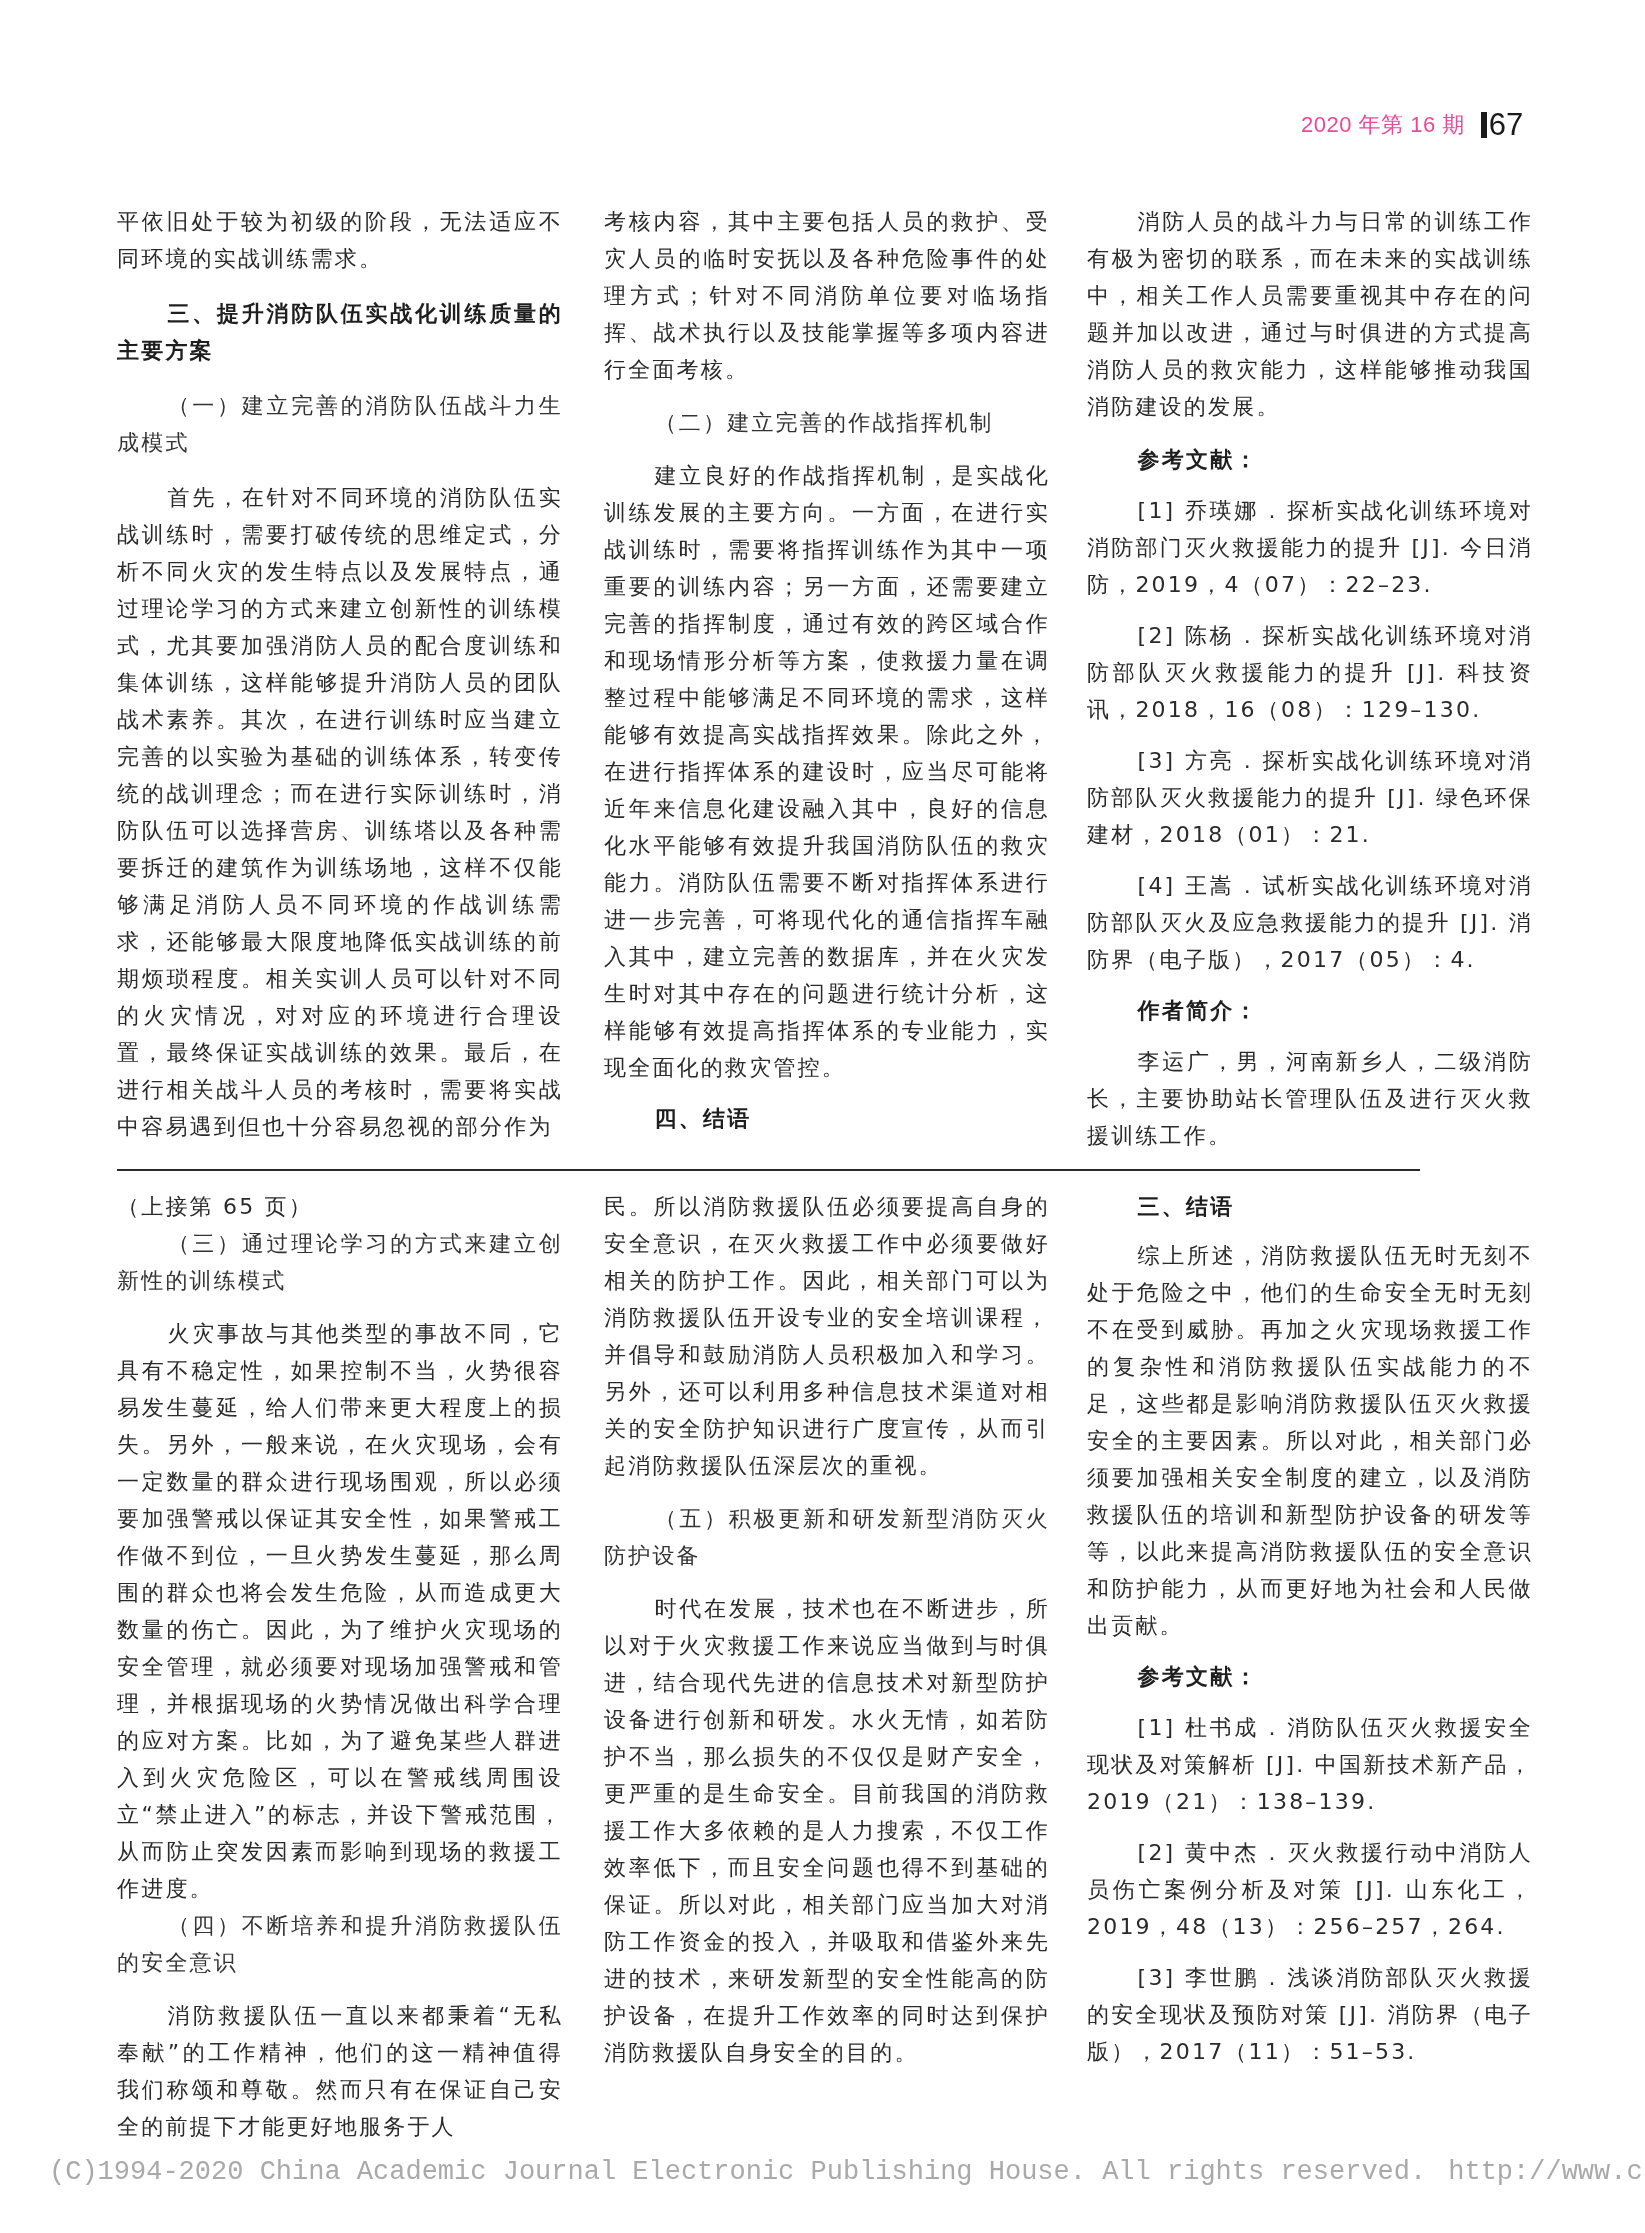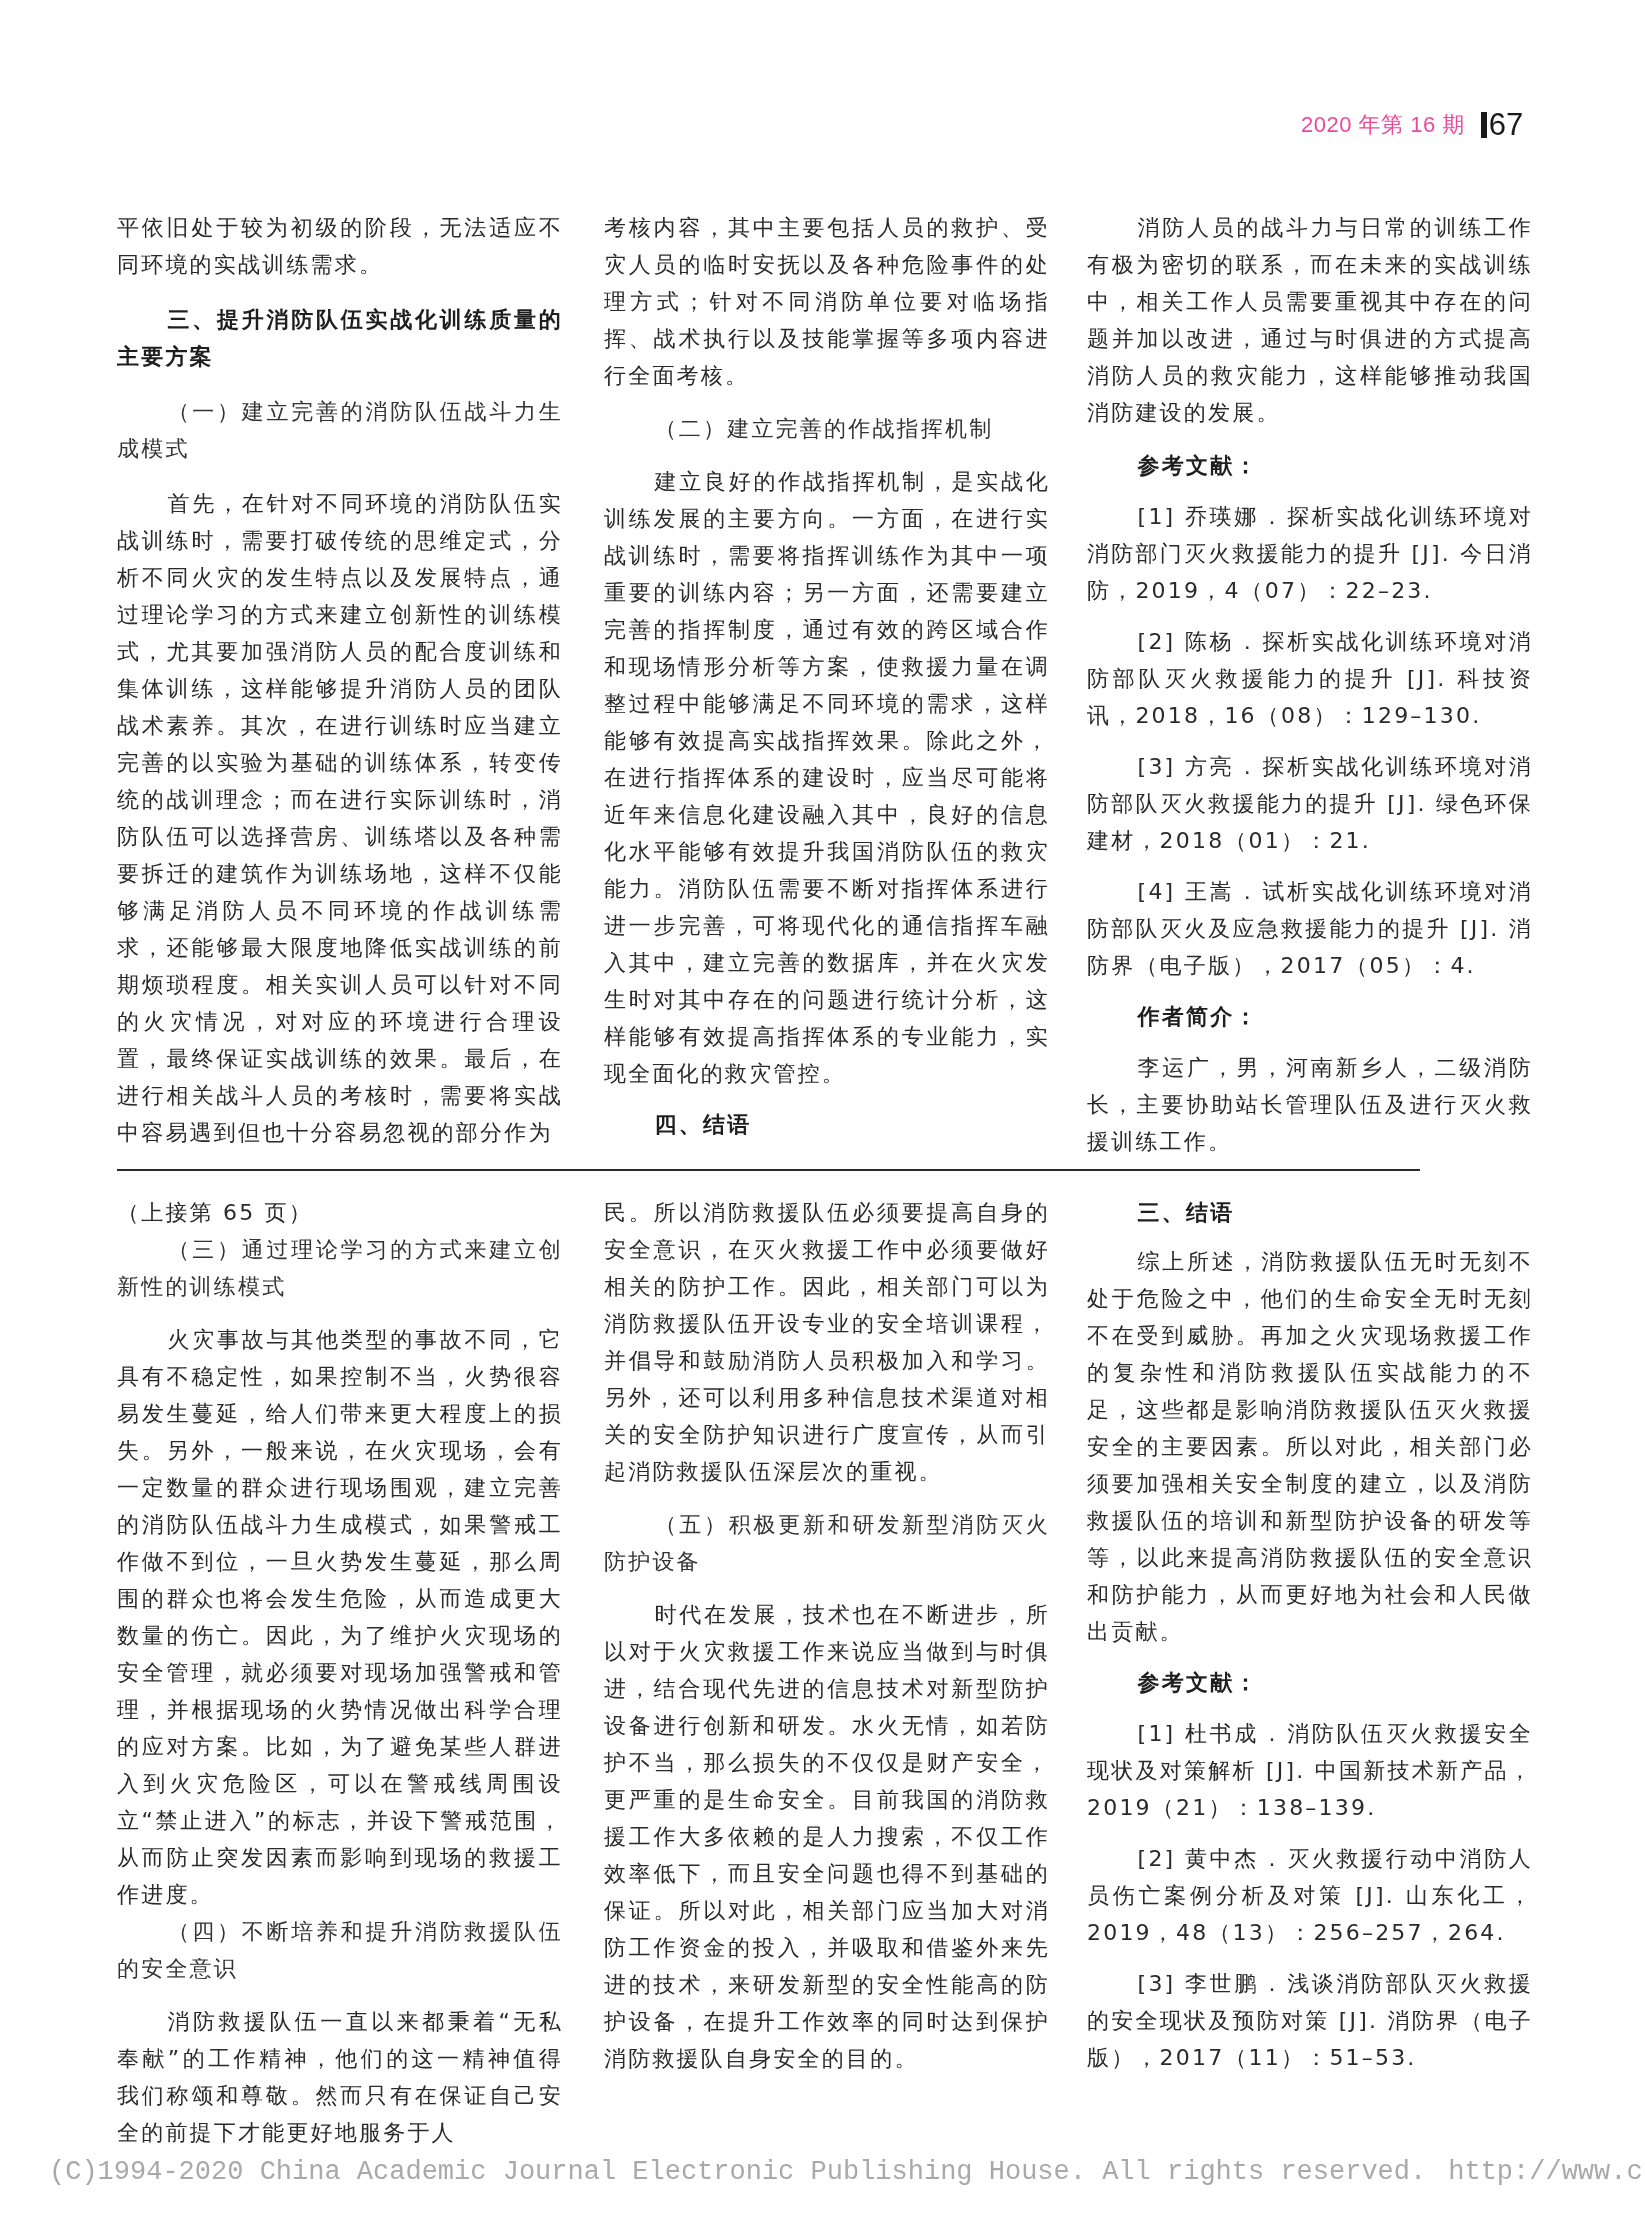--- a/index.html
+++ b/index.html
@@ -11,21 +11,21 @@
     position: absolute; top: 105px; left: 1301px; height: 40px;
     display: flex; align-items: center; font-family: "Liberation Sans", sans-serif;
   }
   .header .issue { font-size: 22px; color: #ec4899; letter-spacing: 0.5px; }
   .header .bar { display: inline-block; width: 6px; height: 26px; background: #1a1a1a; margin-left: 16px; margin-right: 2px; }
   .header .page { font-size: 31px; color: #1a1a1a; }
 
   .section { position: absolute; left: 117px; width: 1417px; }
   .section.top { top: 203px; }
   .section.bottom { top: 1188px; }
-  .col { position: absolute; top: 6px; width: 446px; }
+  .col { position: absolute; top: 0; width: 446px; }
   .col.c1 { left: 0; }
   .col.c2 { left: 487px; }
   .col.c3 { left: 970px; }
 
   p { margin: 0; font-size: 22px; line-height: 37px; letter-spacing: 2.2px; text-align: justify; text-justify: inter-character; }
   p.indent { text-indent: 2.3em; }
   p.gap { margin-top: 14px; }
   .h-bold { font-weight: bold; color: #1e1e1e; }
   .sub { color: #333; }
   .ref { }
@@ -69,21 +69,21 @@
     <p class="indent gap">李运广，男，河南新乡人，二级消防长，主要协助站长管理队伍及进行灭火救援训练工作。</p>
   </div>
 </div>
 
 <div class="divider"></div>
 
 <div class="section bottom">
   <div class="col c1">
     <p>（上接第 65 页）</p>
     <p class="indent sub">（三）通过理论学习的方式来建立创新性的训练模式</p>
-    <p class="indent gap" style="margin-top:16px;">火灾事故与其他类型的事故不同，它具有不稳定性，如果控制不当，火势很容易发生蔓延，给人们带来更大程度上的损失。另外，一般来说，在火灾现场，会有一定数量的群众进行现场围观，建立完善的消防队伍战斗力生成模式，如果警戒工作做不到位，一旦火势发生蔓延，那么周围的群众也将会发生危险，从而造成更大数量的伤亡。因此，为了维护火灾现场的安全管理，就必须要对现场加强警戒和管理，并根据现场的火势情况做出科学合理的应对方案。比如，为了避免某些人群进入到火灾危险区，可以在警戒线周围设立“禁止进入”的标志，并设下警戒范围，从而防止突发因素而影响到现场的救援工作进度。</p>
+    <p class="indent gap" style="margin-top:16px;">火灾事故与其他类型的事故不同，它具有不稳定性，如果控制不当，火势很容易发生蔓延，给人们带来更大程度上的损失。另外，一般来说，在火灾现场，会有一定数量的群众进行现场围观，所以必须要加强警戒以保证其安全性，如果警戒工作做不到位，一旦火势发生蔓延，那么周围的群众也将会发生危险，从而造成更大数量的伤亡。因此，为了维护火灾现场的安全管理，就必须要对现场加强警戒和管理，并根据现场的火势情况做出科学合理的应对方案。比如，为了避免某些人群进入到火灾危险区，可以在警戒线周围设立“禁止进入”的标志，并设下警戒范围，从而防止突发因素而影响到现场的救援工作进度。</p>
     <p class="indent sub">（四）不断培养和提升消防救援队伍的安全意识</p>
     <p class="indent gap" style="margin-top:16px;">消防救援队伍一直以来都秉着“无私奉献”的工作精神，他们的这一精神值得我们称颂和尊敬。然而只有在保证自己安全的前提下才能更好地服务于人</p>
   </div>
   <div class="col c2">
     <p>民。所以消防救援队伍必须要提高自身的安全意识，在灭火救援工作中必须要做好相关的防护工作。因此，相关部门可以为消防救援队伍开设专业的安全培训课程，并倡导和鼓励消防人员积极加入和学习。另外，还可以利用多种信息技术渠道对相关的安全防护知识进行广度宣传，从而引起消防救援队伍深层次的重视。</p>
     <p class="indent gap sub" style="margin-top:16px;">（五）积极更新和研发新型消防灭火防护设备</p>
     <p class="indent gap" style="margin-top:16px;">时代在发展，技术也在不断进步，所以对于火灾救援工作来说应当做到与时俱进，结合现代先进的信息技术对新型防护设备进行创新和研发。水火无情，如若防护不当，那么损失的不仅仅是财产安全，更严重的是生命安全。目前我国的消防救援工作大多依赖的是人力搜索，不仅工作效率低下，而且安全问题也得不到基础的保证。所以对此，相关部门应当加大对消防工作资金的投入，并吸取和借鉴外来先进的技术，来研发新型的安全性能高的防护设备，在提升工作效率的同时达到保护消防救援队自身安全的目的。</p>
   </div>
   <div class="col c3">
     <p class="indent h-bold">三、结语</p>

